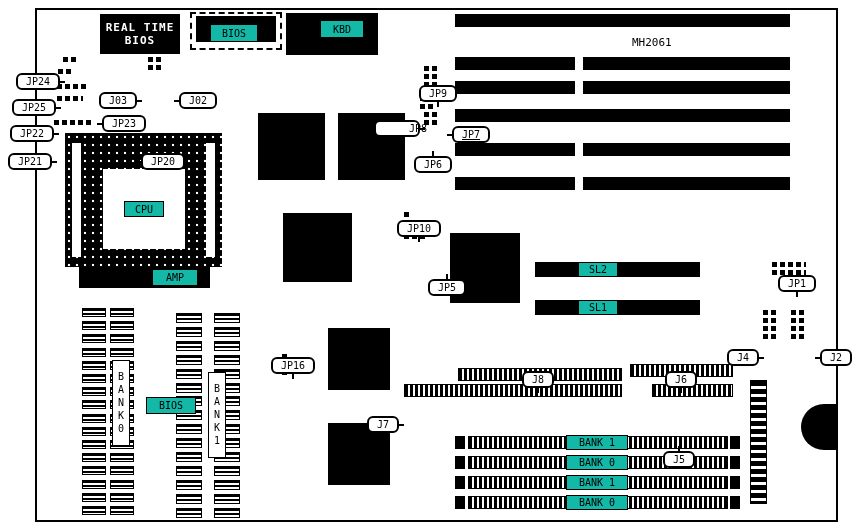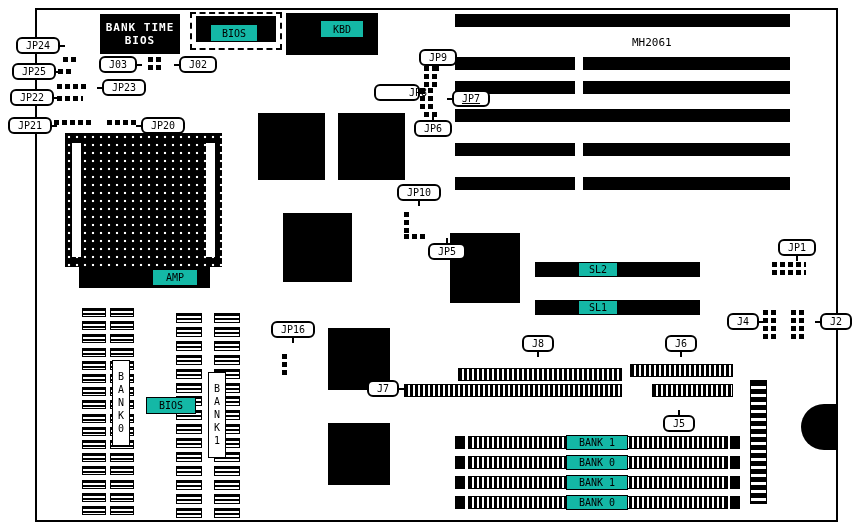--- a/index.html
+++ b/index.html
@@ -62,50 +62,53 @@
   .stripes-h { background:repeating-linear-gradient(180deg,#000 0 5px,#fff 5px 8px); border:1px solid #000; }
   .cache-chip { background:repeating-linear-gradient(180deg,#000 0 2px,#fff 2px 4px); border:1px solid #000; }
 
   .pins { display:flex; flex-direction:column; gap:3px; }
   .pin-row { height:5px; background:repeating-linear-gradient(90deg,#000 0 5px,transparent 5px 8px); }
 
   .label-box { background:#14b8a6; border:1px solid #000; display:flex; align-items:center;
                justify-content:center; font-size:10px; color:#000; z-index:4; }
 
   .callout { background:#fff; border:2px solid #000; border-radius:6px; display:flex;
-             align-items:center; justify-content:center; font-size:10px; color:#000; z-index:6; }
+             align-items:center; justify-content:center; font-size:10px; color:#000; z-index:6;margin-top:36px; }
   .tail { position:absolute; background:#000; }
   .tail.down  { width:2px; height:7px; left:calc(50% - 1px); top:100%; }
   .tail.up    { width:2px; height:7px; left:calc(50% - 1px); bottom:100%; }
   .tail.left  { height:2px; width:7px; top:calc(50% - 1px); right:100%; }
   .tail.right { height:2px; width:7px; top:calc(50% - 1px); left:100%; }
 </style>
 </head>
 <body>
 
 <div id="canvas">
   <div id="board"></div>
 
   <div id="rtc">
-    <div>BANK TIME</div>
+    <div>REAL TIME</div>
     <div>BIOS</div>
   </div>
 
   <div id="bios-outline"></div>
   <div id="bios-chip"></div>
   <div id="bios-label" class="label-box">BIOS</div>
 
   <div id="kbd-chip"></div>
   <div id="kbd-label" class="label-box">KBD</div>
 
   <div id="part-number">MH2061</div>
 
   <div id="cpu-socket">
     <div class="cpu-slot" id="cpu-slot-left"></div>
     <div class="cpu-slot" id="cpu-slot-right"></div>
+    <div id="cpu-inner">
+      <div class="label-box">CPU</div>
+    </div>
   </div>
 
   <div id="amp-bar"></div>
   <div id="amp-label" class="label-box">AMP</div>
 
   <div id="sl2-bar"></div>
   <div id="sl2-label" class="label-box">SL2</div>
   <div id="sl1-bar"></div>
   <div id="sl1-label" class="label-box">SL1</div>
 

